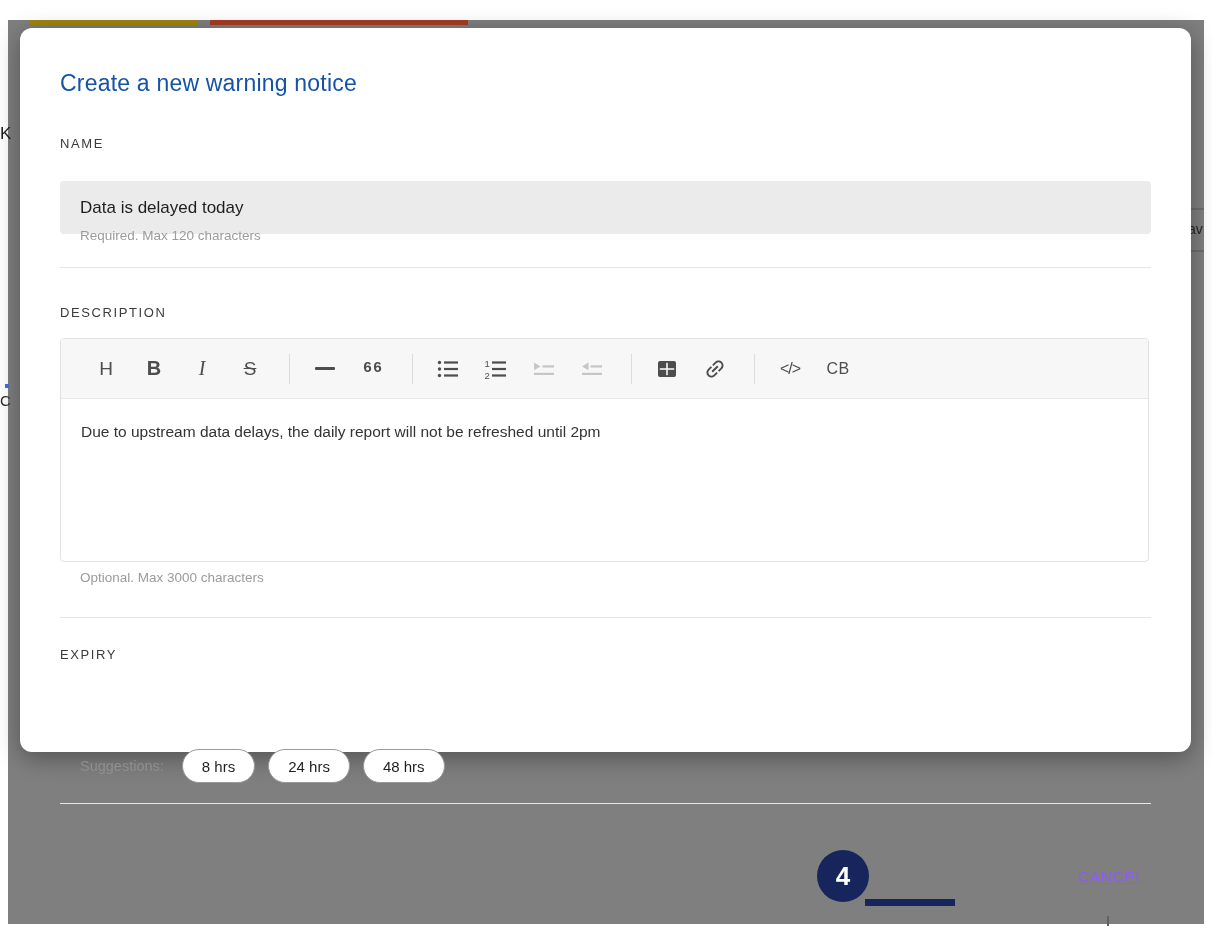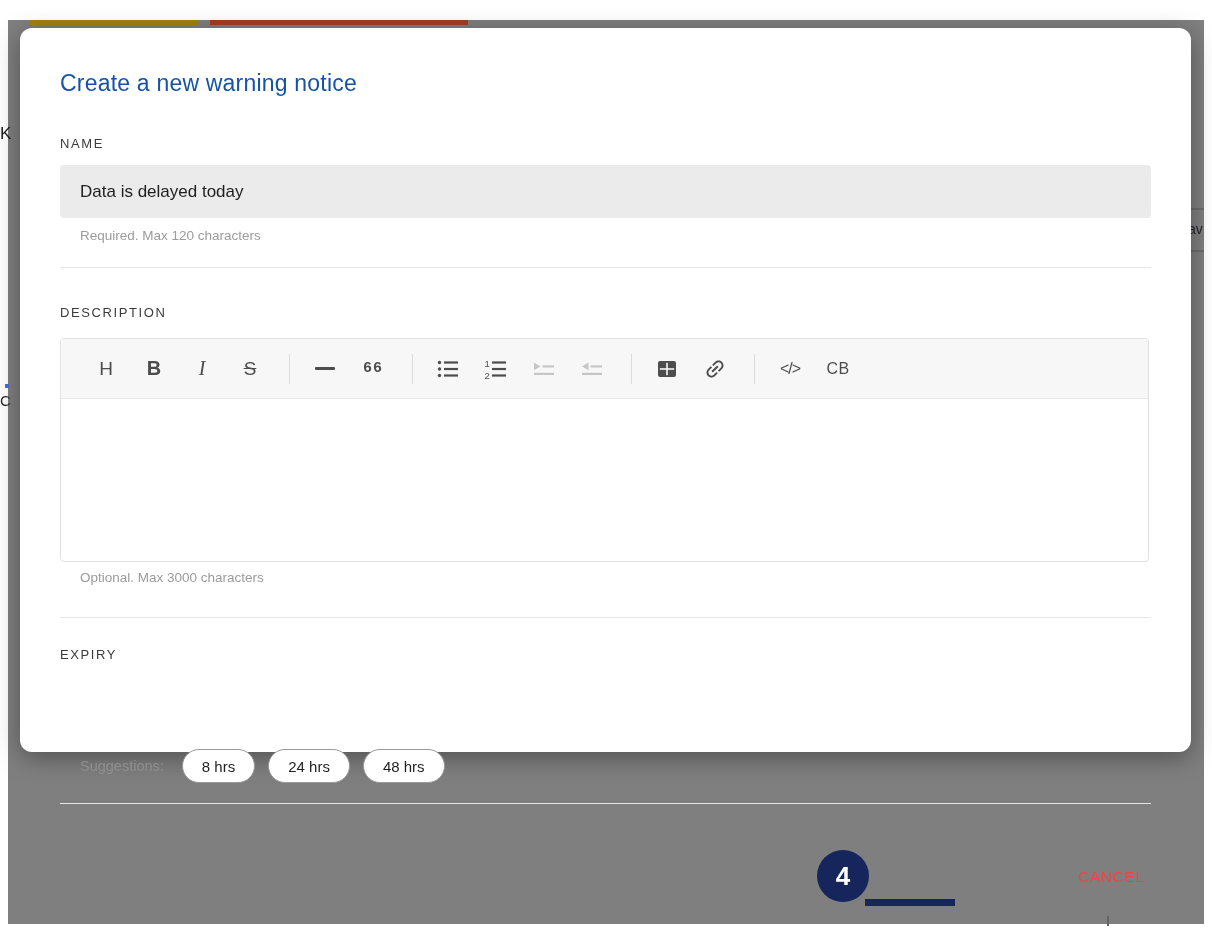--- a/index.html
+++ b/index.html
@@ -25,21 +25,21 @@
 
   
   .modal { position:absolute; left:20px; top:28px; width:1171px; height:724px; background:#ffffff;
            border-radius:12px; box-shadow:0 6px 24px rgba(0,0,0,.35); }
   .modal-title { position:absolute; left:40px; top:42px; font-size:23px; color:#1553a8; letter-spacing:.2px; }
 
   .field-label { position:absolute; left:40px; font-size:13px; color:#3b3b3b; letter-spacing:1.6px; }
   .lbl-name { top:108px; } .lbl-desc { top:277px; } .lbl-expiry { top:619px; }
 
   .filled-input { position:absolute; left:40px; width:1091px; background:#ebebeb; border:none;
-                  border-radius:4px; font-family:"Liberation Sans", sans-serif; color:#1e1e1e; outline:none; }
+                  border-radius:4px; font-family:"Liberation Sans", sans-serif; color:#1e1e1e; outline:none;margin-top:16px; }
   .input-name { top:137px; height:53px; font-size:17px; padding:0 20px; }
 
   .helper { position:absolute; left:60px; font-size:13.5px; color:#9b9b9b; }
   .helper-name { top:200px; } .helper-desc { top:542px; }
 
   .divider { position:absolute; left:40px; width:1091px; height:1px; background:#e6e6e6; }
   .div1 { top:239px; } .div2 { top:589px; } .div3 { top:775px; }
 
   
   .editor { position:absolute; left:40px; top:310px; width:1089px; height:224px;
@@ -63,23 +63,23 @@
   
   .input-expiry { top:654px; height:47px; display:flex; align-items:center; padding:0 18px; }
   .expiry-text { font-size:17.5px; color:#1e1e1e; margin-left:13px; letter-spacing:.3px; }
 
   .suggestions { position:absolute; left:60px; top:720px; height:36px; display:flex; align-items:center; }
   .sug-label { font-size:14.5px; color:#8f8f8f; margin-right:18px; }
   .chip { height:34px; border:1.5px solid #9a9a9a; border-radius:17px; background:#ffffff; color:#1f1f1f;
           font-size:15px; display:flex; align-items:center; padding:0 19px; margin-right:13px; cursor:pointer; }
 
   
-  .cancel-btn { position:absolute; left:1058px; top:840px; font-size:15.5px; color:#ef4444;
+  .cancel-btn { position:absolute; left:1058px; top:840px; font-size:15.5px; color:#8b5cf6;
                 letter-spacing:.6px; cursor:pointer; background:none; border:none;
-                font-family:"Liberation Sans", sans-serif; }
+                font-family:"Liberation Sans", sans-serif;text-decoration:underline; }
   .annot-box { position:absolute; left:933px; top:821px; width:107px; height:54px;
                border:4px solid #e41d15; display:flex; align-items:center; justify-content:center; }
   .create-btn { font-size:15.5px; color:#1d4f9e; letter-spacing:.6px; cursor:pointer; background:none;
                 border:none; font-family:"Liberation Sans", sans-serif; }
   .annot-circle { position:absolute; left:797px; top:822px; width:52px; height:52px; border-radius:50%;
                   background:#16265c; color:#ffffff; display:flex; align-items:center; justify-content:center;
                   font-size:26px; font-weight:bold; }
   .annot-line { position:absolute; left:845px; top:871px; width:90px; height:7px; background:#16265c; }
 </style>
 </head>
@@ -165,20 +165,21 @@
           <svg width="24" height="24" viewBox="0 0 24 24" fill="#4d4d4d">
             <g transform="rotate(-45 12 12)">
               <path d="M3.9 12c0-1.7 1.4-3.1 3.1-3.1h4V7H7c-2.8 0-5 2.2-5 5s2.2 5 5 5h4v-1.9H7c-1.7 0-3.1-1.4-3.1-3.1zM8 13h8v-2H8v2zm9-6h-4v1.9h4c1.7 0 3.1 1.4 3.1 3.1s-1.4 3.1-3.1 3.1h-4V17h4c2.8 0 5-2.2 5-5s-2.2-5-5-5z"></path>
             </g>
           </svg>
         </div>
         <div class="tsep"></div>
         <div class="tbtn codetxt">&lt;/&gt;</div>
         <div class="tbtn cb">CB</div>
       </div>
+      <div class="editor-body">Due to upstream data delays, the daily report will not be refreshed until 2pm</div>
     </div>
     <div class="helper helper-desc">Optional. Max 3000 characters</div>
     <div class="divider div2"></div>
 
     <div class="field-label lbl-expiry">EXPIRY</div>
     <div class="suggestions">
       <span class="sug-label">Suggestions:</span>
       <button class="chip">8 hrs</button>
       <button class="chip">24 hrs</button>
       <button class="chip">48 hrs</button>

